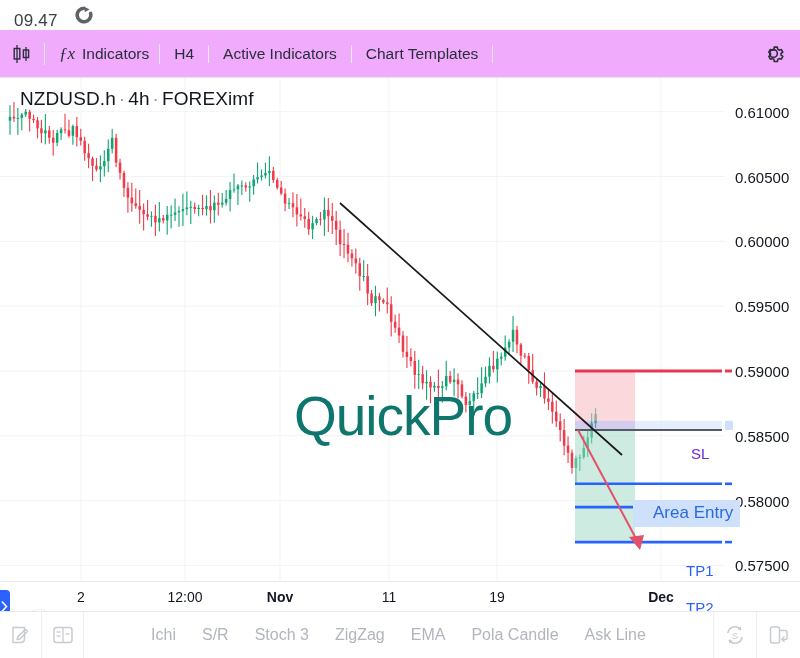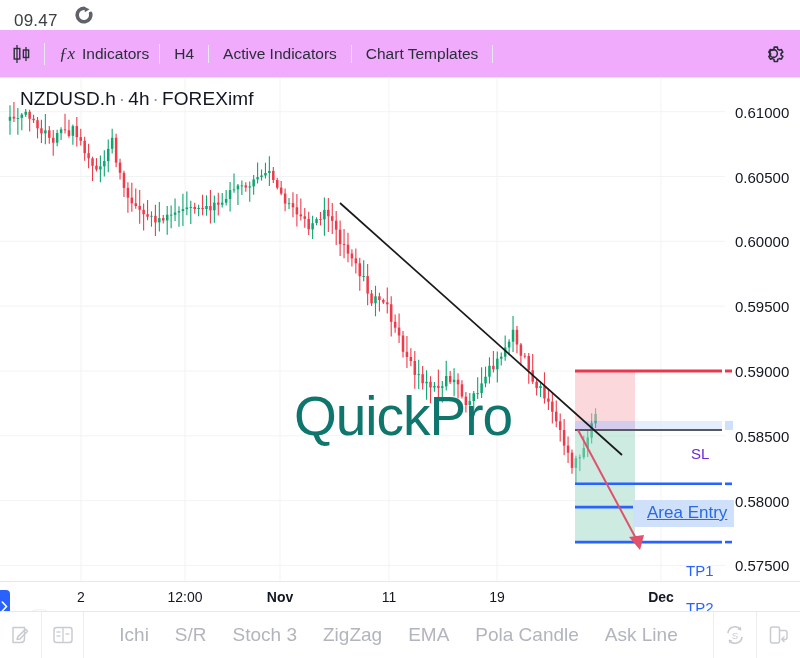--- a/index.html
+++ b/index.html
@@ -73,21 +73,21 @@
     font-size: 14px; color: #131722; transform: translateX(-50%); white-space: nowrap;
   }
   .time-lbl.bold { font-weight: bold; }
 
   .lvl-text {
     position: absolute; font-size: 15px; white-space: nowrap; z-index: 8;
   }
   .entry-badge {
     position: absolute; z-index: 8;
     background: #cfe0fb; color: #2a6ae0;
-    font-size: 17px; padding: 3px 7px 4px 14px; white-space: nowrap; text-decoration: underline;
+    font-size: 17px; padding: 3px 7px 4px 20px; white-space: nowrap;
   }
 
   
   .side-handle {
     position: absolute; left: -9px; top: 512px; width: 19px; height: 33px;
     background: #2962ff; border-radius: 4px; z-index: 12;
     display: flex; align-items: center; justify-content: flex-end;
     padding-right: 2px; color: #fff; font-size: 12px;
   }
   .tv-logo {
@@ -101,21 +101,21 @@
     position: absolute; left: 0; top: 611px; width: 800px; height: 47px;
     background: #fff; border-top: 1px solid #e6e8ea;
     display: flex; align-items: stretch;
   }
   .bb-cell {
     display: flex; align-items: center; justify-content: center;
     border-right: 1px solid #eceef0;
   }
   .bb-icon { width: 42px; }
   .bb-mid { flex: 1; display: flex; align-items: center; justify-content: center; gap: 26px; border-right: 1px solid #eceef0;}
-  .bb-ind { font-size: 19px; color: #b2b5be; white-space: nowrap; }
+  .bb-ind { font-size: 16px; color: #b2b5be; white-space: nowrap; }
   .bb-right { width: 43px; }
   .bb-right.last { border-right: none; }
   svg { display: block; }
 </style>
 </head>
 <body>
 
 <div id="app">
 
   <div class="statusbar">

